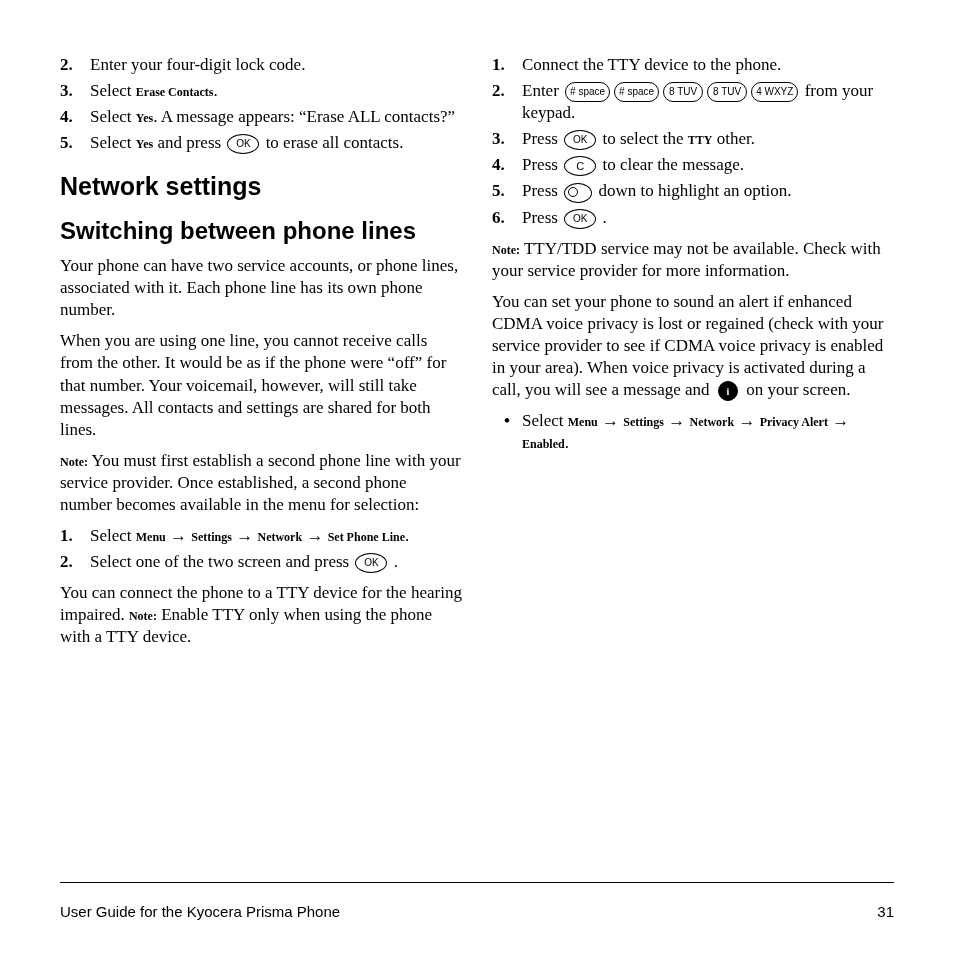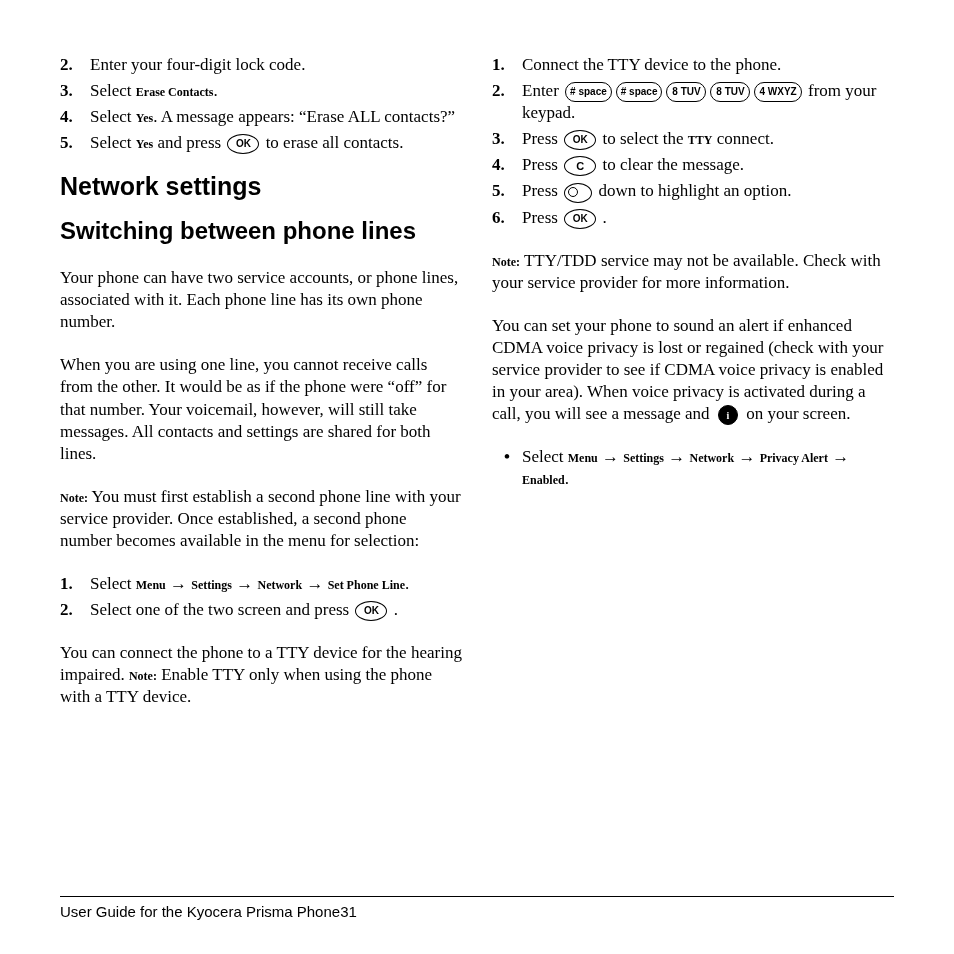--- a/index.html
+++ b/index.html
@@ -8,30 +8,30 @@
 .col{flex:1;font-size:17px;line-height:1.3}
 .ol{margin:0;padding:0;list-style:none}
 .ol>li{display:flex;margin:4px 0}
 .ol>li>.num{font-weight:bold;min-width:30px}
 .ol>li>.body{flex:1}
 .ul>li{display:flex;margin:4px 0}
 .ul>li>.bullet{min-width:30px;text-align:center;font-weight:bold}
 .ul>li>.body{flex:1}
 h2{font-family:Helvetica,Arial,sans-serif;font-weight:bold;font-size:25px;margin:16px 0 10px}
 h3{font-family:Helvetica,Arial,sans-serif;font-weight:bold;font-size:24px;margin:12px 0 6px}
-p{margin:21px 0}
+p{margin:9px 0}
 .bold{font-family:Liberation Serif, serif;font-weight:bold;font-size:12px}
 .arrow{font-family:serif}
-.key{display:inline-flex;align-items:center;justify-content:center;border:1.5px solid #000;border-radius:50%;min-width:22px;height:18px;font-size:10px;font-family:Helvetica,Arial,sans-serif;font-weight:bold;padding:0 4px;margin:0 2px;vertical-align:middle;line-height:1}
+.key{display:inline-flex;align-items:center;justify-content:center;border:1.5px solid #000;border-radius:50%;min-width:22px;height:18px;font-size:10px;font-family:Helvetica,Arial,sans-serif;font-weight:normal;padding:0 4px;margin:0 2px;vertical-align:middle;line-height:1}
 .key.wide{border-radius:10px;min-width:30px}
 .key.ring{border-radius:50%;width:18px;height:18px;min-width:18px;position:relative}
 .key.ring::after{content:"";position:absolute;border:1.5px solid #000;border-radius:50%;width:8px;height:8px;left:3px;top:3px}
 .key.clear{font-size:11px}
 .lockicon{display:inline-flex;align-items:center;justify-content:center;width:18px;height:18px;border:1.5px solid #000;border-radius:50%;background:#000;color:#fff;font-size:10px;font-weight:bold;margin:0 4px;vertical-align:middle}
-.footer{position:absolute;bottom:34px;left:60px;right:60px;border-top:1px solid #000;padding-top:6px;display:flex;font-family:Helvetica,Arial,sans-serif;font-size:15px}
+.footer{position:absolute;bottom:34px;left:60px;right:60px;border-top:1px solid #000;padding-top:20px;display:flex;justify-content:space-between;font-family:Helvetica,Arial,sans-serif;font-size:15px}
 </style>
 </head>
 <body>
 
 <div class="page">
 <div class="cols">
 
 <div class="col">
   <ol class="ol">
     <li>
@@ -94,21 +94,21 @@
     </li>
     <li>
       <span class="num">2.</span>
       <span class="body">
         <span>Enter </span><span class="key wide"># space</span><span class="key wide"># space</span><span class="key wide">8 TUV</span><span class="key wide">8 TUV</span><span class="key wide">4 WXYZ</span><span> from your keypad.</span>
       </span>
     </li>
     <li>
       <span class="num">3.</span>
       <span class="body">
-        <span>Press </span><span class="key">OK</span><span> to select the </span><span class="bold">TTY</span><span> connect.</span>
+        <span>Press </span><span class="key">OK</span><span> to select the </span><span class="bold">TTY</span><span> other.</span>
       </span>
     </li>
     <li>
       <span class="num">4.</span>
       <span class="body">
         <span>Press </span><span class="key clear">C</span><span> to clear the message.</span>
       </span>
     </li>
     <li>
       <span class="num">5.</span>

